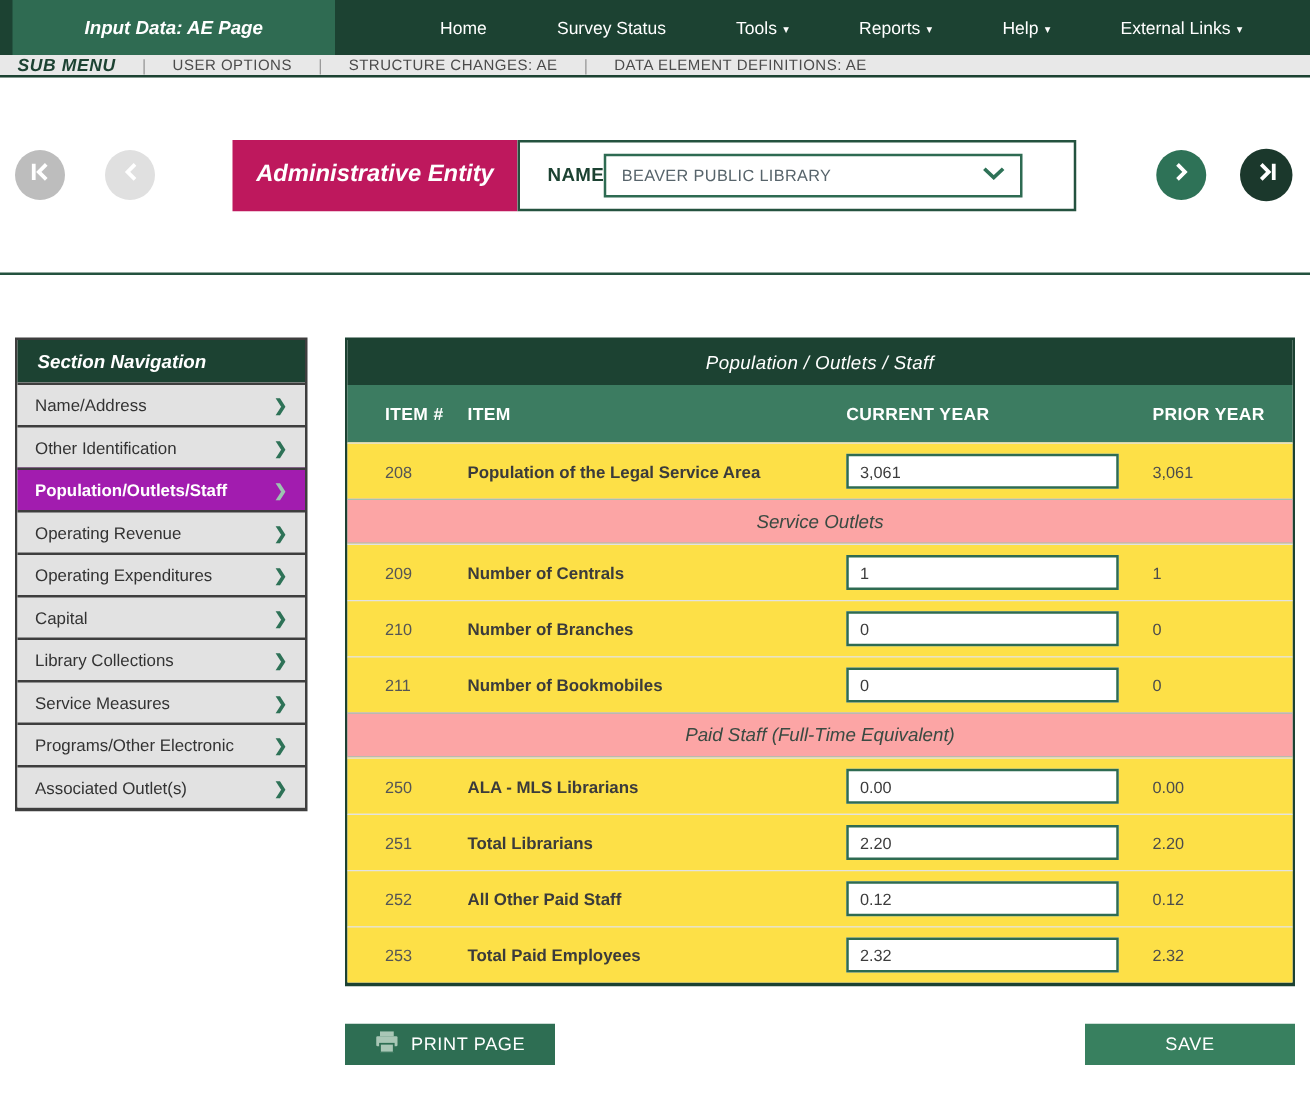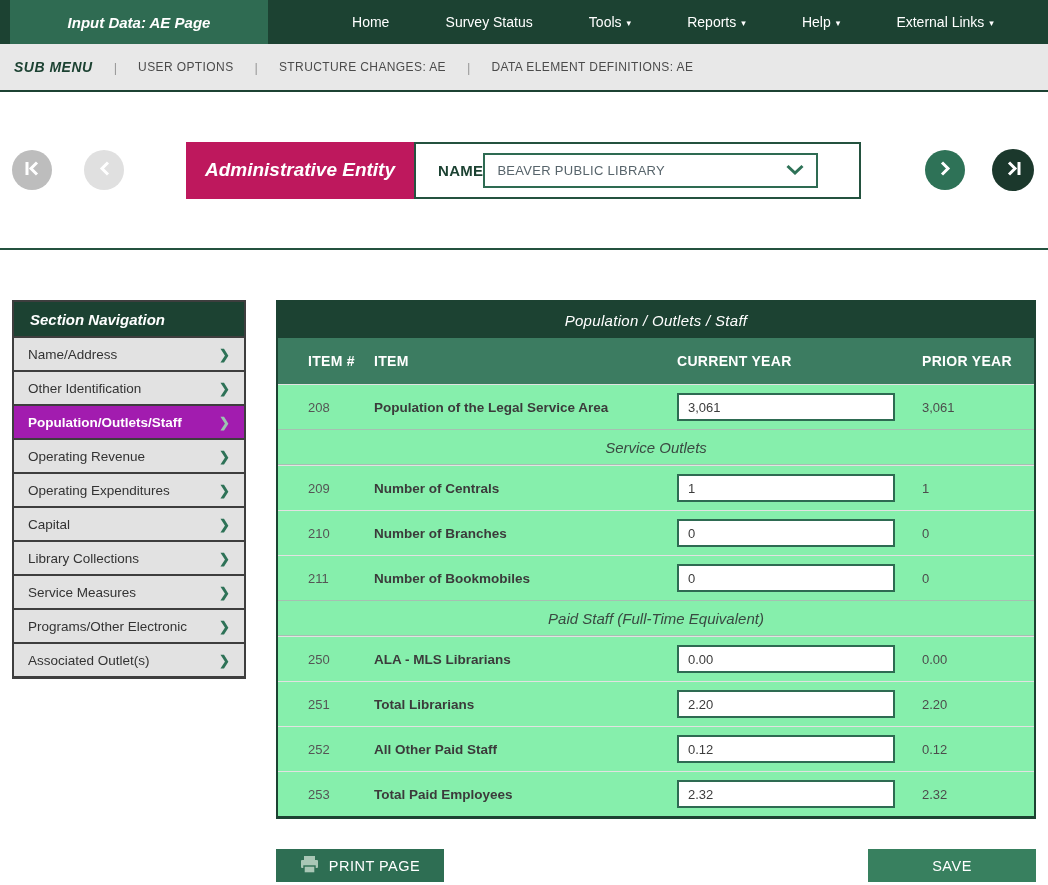--- a/index.html
+++ b/index.html
@@ -7,21 +7,21 @@
 
   
   .topnav { height:44px; background:#1C4232; display:flex; align-items:stretch; }
   .topnav-tab { margin-left:10px; width:258px; background:#2F6B52; color:#fff; font-style:italic;
                 font-weight:bold; font-size:15px; display:flex; align-items:center; justify-content:center; cursor:pointer; }
   .topnav-menu { flex:1; display:flex; align-items:center; justify-content:space-around; padding:0 26px 0 56px; }
   .nav-item { color:#fff; font-size:14px; cursor:pointer; display:flex; align-items:center; gap:5px; white-space:nowrap; }
   .nav-caret { font-size:9px; line-height:1; margin-top:2px; }
 
   
-  .submenu { height:48px; background:#E8E8E8; border-bottom:2px solid #1C4232; display:flex; align-items:center; padding:0 14px; }
+  .submenu { height:18px; background:#E8E8E8; border-bottom:2px solid #1C4232; display:flex; align-items:center; padding:0 14px; }
   .submenu-title { color:#1C4232; font-weight:bold; font-style:italic; font-size:14px; letter-spacing:.5px; }
   .submenu-sep { color:#9a9a9a; margin:0 21px; font-size:13px; }
   .submenu-link { color:#4B4B4B; font-size:12px; letter-spacing:.4px; cursor:pointer; white-space:nowrap; }
 
   
   .record-nav { height:158px; border-bottom:2px solid #24523F; display:flex; align-items:center; padding:0 0 0 12px; }
   .circle { width:40px; height:40px; border-radius:50%; display:flex; align-items:center; justify-content:center; flex:none; cursor:pointer; }
   .c-first { background:#BDBDBD; }
   .c-prev  { background:#E0E0E0; margin-left:32px; }
   .c-next  { background:#2E7257; margin-left:64px; }
@@ -48,27 +48,27 @@
   .side-item.selected .chev { color:#9CC3B0; }
 
   
   .tbl { width:760px; margin-left:30px; border:2px solid #1C4232; border-bottom-width:3px; background:#FBFBFB; }
   .tbl-title { height:36px; background:#1C4232; color:#fff; font-style:italic; font-size:15px;
                display:flex; align-items:center; justify-content:center; letter-spacing:.3px; }
   .tbl-header { height:46px; background:#3C7C61; display:grid; grid-template-columns:96px 303px 245px 1fr;
                 align-items:center; color:#fff; font-weight:bold; font-size:14px; letter-spacing:.3px; }
   .tbl-header .c0 { padding-left:30px; }
   .trow { display:grid; grid-template-columns:96px 303px 245px 1fr; align-items:center; height:45px;
-          background:#86efac; border-top:1px solid #E2E2E2; }
+          background:#fde047; border-top:1px solid #E2E2E2; }
   .trow .num { padding-left:30px; color:#555; font-size:13px; }
   .trow .label { font-weight:bold; color:#3B3B3B; font-size:13.5px; }
   .cy-input { width:218px; height:28px; border:2px solid #2E6B52; background:#fff; font-family:"Liberation Sans",sans-serif;
               font-size:13px; color:#3C3C3C; padding:0 9px; }
   .trow .prior { color:#4C4C4C; font-size:13px; }
-  .srow { height:36px; background:#86efac; border-top:1px solid #A6C0B2; border-bottom:1px solid #A6C0B2;
+  .srow { height:36px; background:#fca5a5; border-top:1px solid #A6C0B2; border-bottom:1px solid #A6C0B2;
           display:flex; align-items:center; justify-content:center; font-style:italic; font-size:15px; color:#3A4A42; }
 
   
   .actions { width:760px; margin:30px 0 0 276px; display:flex; justify-content:space-between; }
   .btn { height:33px; width:168px; display:flex; align-items:center; justify-content:center; color:#fff;
          font-size:14.5px; letter-spacing:.5px; cursor:pointer; border:none; }
   .btn-print { background:#2E6E53; gap:10px; }
   .btn-save { background:#38805F; }
 </style>
 </head>

